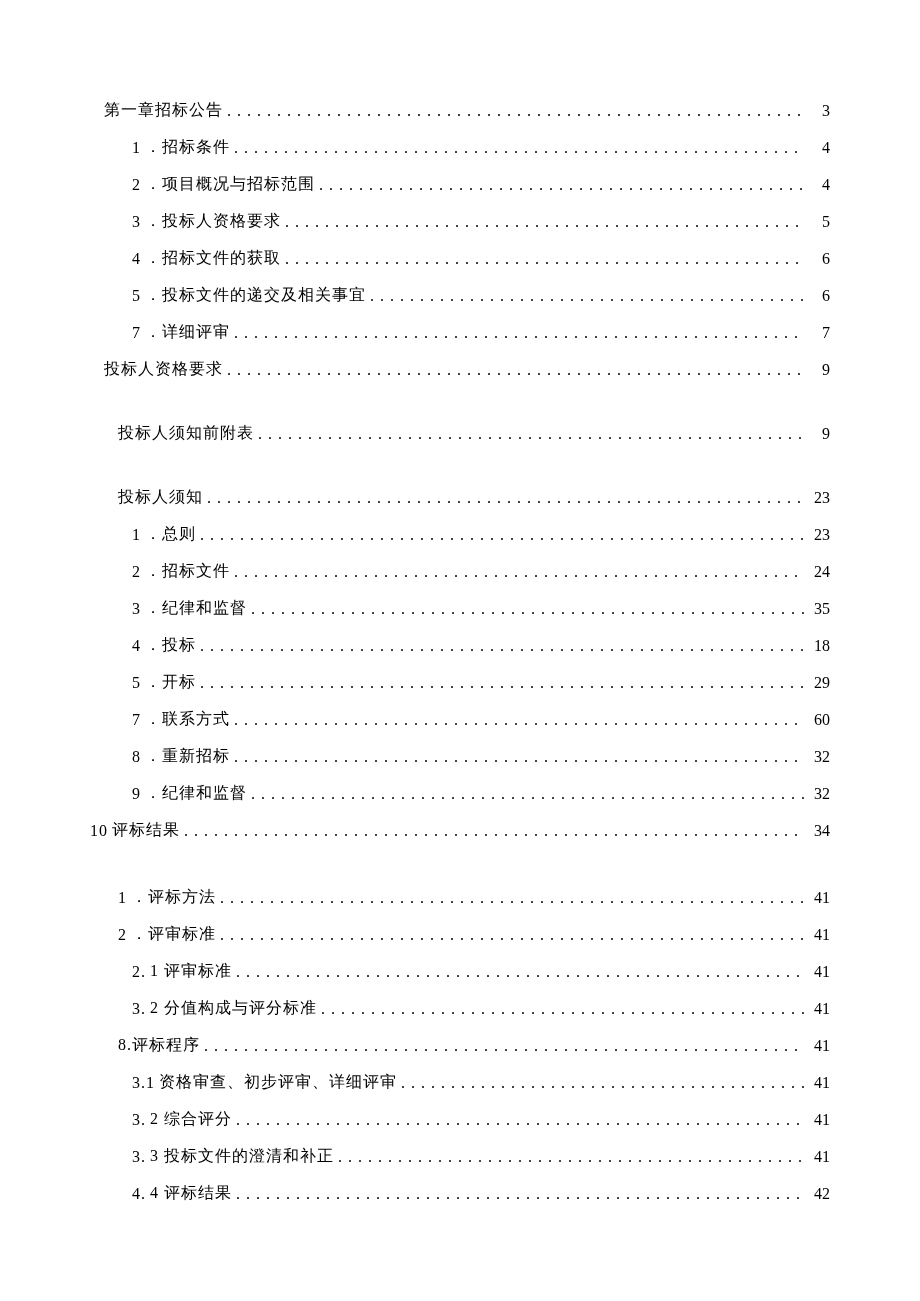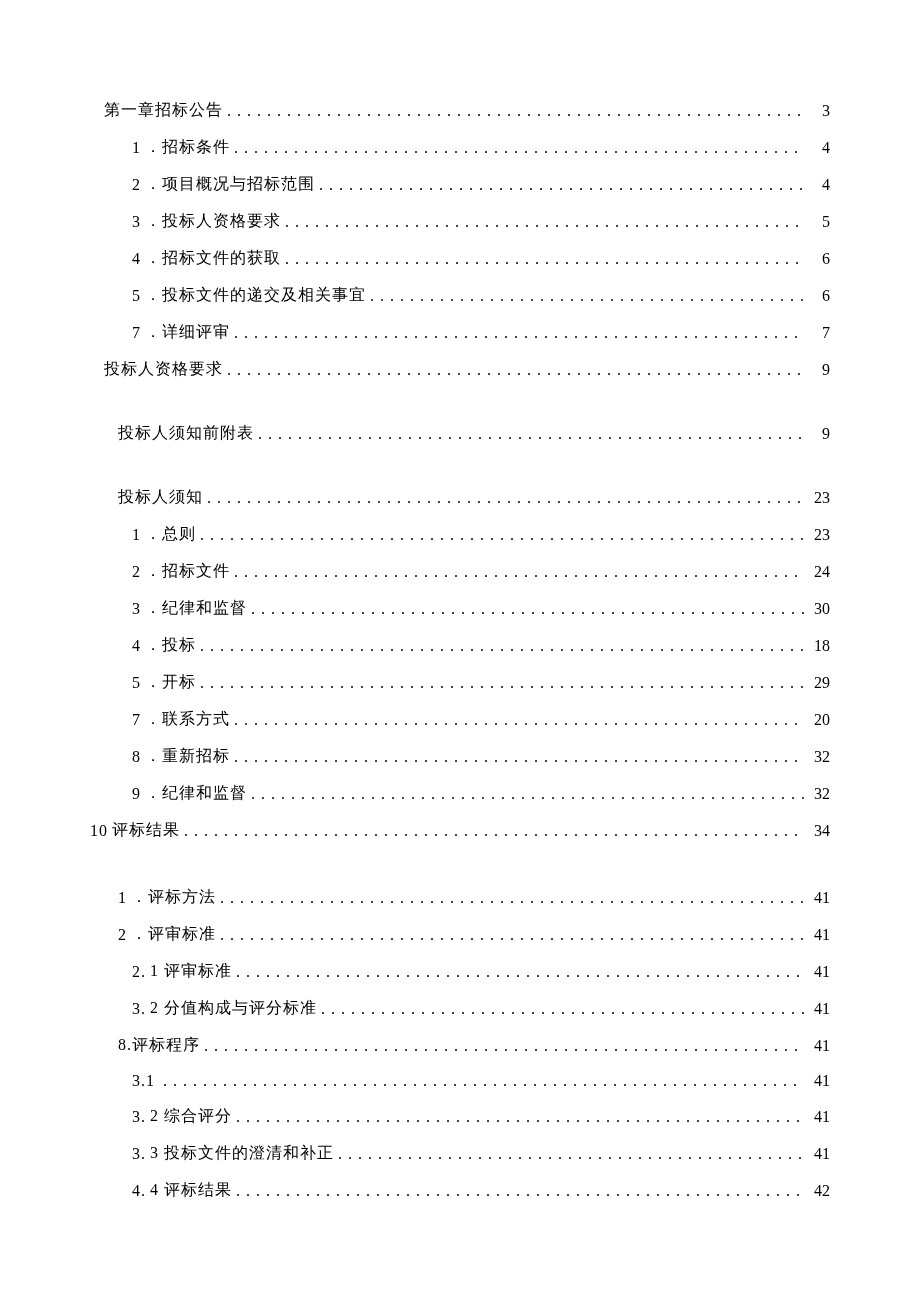--- a/index.html
+++ b/index.html
@@ -128,39 +128,39 @@
     <div class="toc-entry toc-indent-2">
       <span class="toc-num">2</span>
       <span class="toc-label">．招标文件</span>
       <span class="toc-leader"></span>
       <span class="toc-page">24</span>
     </div>
     <div class="toc-entry toc-indent-2">
       <span class="toc-num">3</span>
       <span class="toc-label">．纪律和监督</span>
       <span class="toc-leader"></span>
-      <span class="toc-page">30</span>
+      <span class="toc-page">35</span>
     </div>
     <div class="toc-entry toc-indent-2">
       <span class="toc-num">4</span>
       <span class="toc-label">．投标</span>
       <span class="toc-leader"></span>
       <span class="toc-page">18</span>
     </div>
     <div class="toc-entry toc-indent-2">
       <span class="toc-num">5</span>
       <span class="toc-label">．开标</span>
       <span class="toc-leader"></span>
       <span class="toc-page">29</span>
     </div>
     <div class="toc-entry toc-indent-2">
       <span class="toc-num">7</span>
       <span class="toc-label">．联系方式</span>
       <span class="toc-leader"></span>
-      <span class="toc-page">20</span>
+      <span class="toc-page">60</span>
     </div>
     <div class="toc-entry toc-indent-2">
       <span class="toc-num">8</span>
       <span class="toc-label">．重新招标</span>
       <span class="toc-leader"></span>
       <span class="toc-page">32</span>
     </div>
     <div class="toc-entry toc-indent-2">
       <span class="toc-num">9</span>
       <span class="toc-label">．纪律和监督</span>
@@ -198,20 +198,21 @@
       <span class="toc-leader"></span>
       <span class="toc-page">41</span>
     </div>
     <div class="toc-entry toc-indent-1b">
       <span class="toc-label">8.评标程序</span>
       <span class="toc-leader"></span>
       <span class="toc-page">41</span>
     </div>
     <div class="toc-entry toc-indent-2">
       <span class="toc-num">3.1</span>
+      <span class="toc-label">   资格审查、初步评审、详细评审</span>
       <span class="toc-leader"></span>
       <span class="toc-page">41</span>
     </div>
     <div class="toc-entry toc-indent-2">
       <span class="toc-num">3.</span>
       <span class="toc-label"> 2 综合评分</span>
       <span class="toc-leader"></span>
       <span class="toc-page">41</span>
     </div>
     <div class="toc-entry toc-indent-2">

